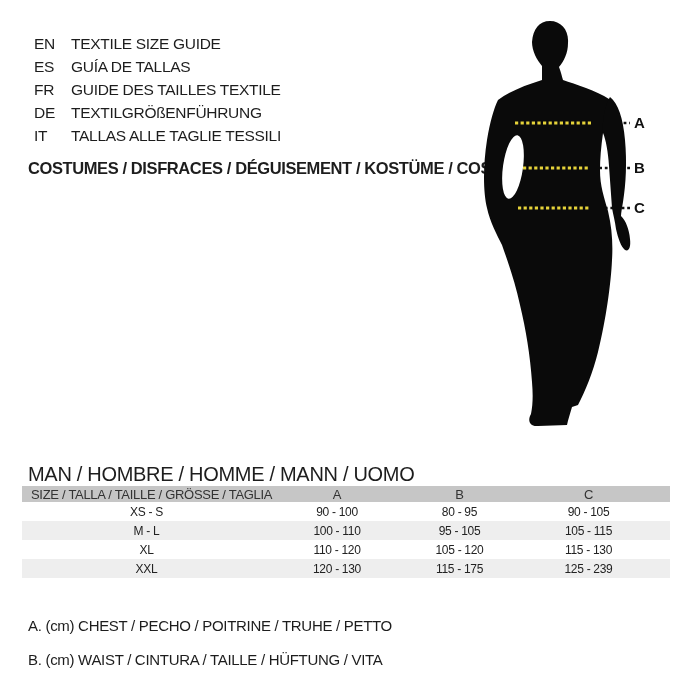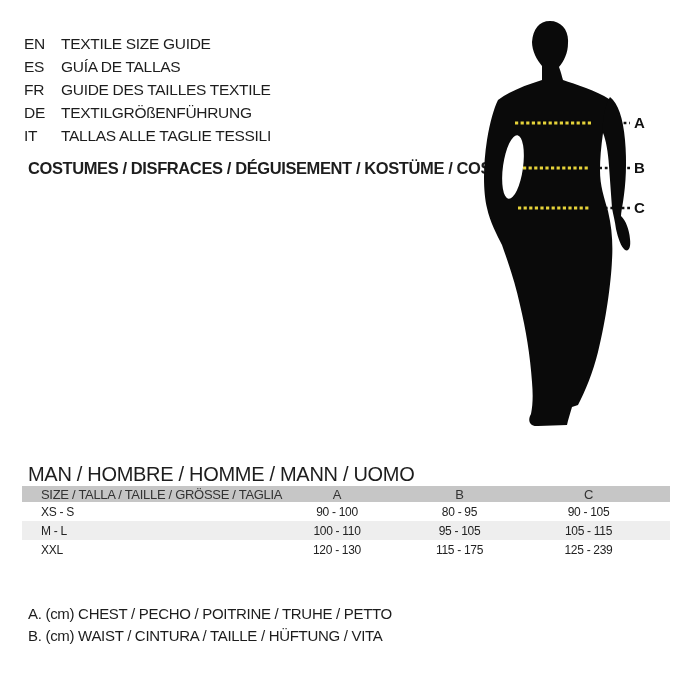--- a/index.html
+++ b/index.html
@@ -6,21 +6,21 @@
   body{background:#ffffff;}
   .canvas{
     position:relative;
     width:700px;height:700px;
     background:#ffffff;
     font-family:"Liberation Sans", sans-serif;
     color:#1d1d1d;
     overflow:hidden;
   }
   
-  .lang-block{position:absolute;left:24px;top:32px;}
+  .lang-block{position:absolute;left:34px;top:32px;}
   .lang-row{height:23px;line-height:23px;font-size:15.5px;letter-spacing:-0.3px;white-space:nowrap;}
   .lang-code{display:inline-block;width:37px;}
   
   .category{
     position:absolute;left:28px;top:159px;
     font-size:16.5px;font-weight:bold;letter-spacing:-0.4px;white-space:nowrap;
   }
   
   .figure-svg{position:absolute;left:460px;top:0px;width:240px;height:460px;}
   .marker-letter{font-family:"Liberation Sans",sans-serif;font-size:15px;font-weight:bold;fill:#111111;}
@@ -34,26 +34,26 @@
     position:absolute;left:22px;top:486px;width:648px;
     border-collapse:collapse;table-layout:fixed;
   }
   .size-table th{
     background:#c6c6c6;font-weight:normal;font-size:13px;color:#333333;
     height:16px;padding:0;letter-spacing:-0.3px;white-space:nowrap;
   }
   .size-table td{
     font-size:12px;height:19px;padding:0;letter-spacing:-0.3px;color:#222222;white-space:nowrap;
   }
-  .size-table .col-size{text-align:left;padding-left:19px;}
+  .size-table .col-size{text-align:center;padding-left:9px;}
   .size-table .col-val{text-align:center;}
   .size-table tbody tr:nth-child(even) td{background:#eeeeee;}
   
   .legend-block{position:absolute;left:28px;top:603px;}
-  .legend-row{height:22px;line-height:22px;font-size:15px;letter-spacing:-0.3px;white-space:nowrap;}
+  .legend-row{height:22px;line-height:22px;font-size:15px;letter-spacing:-0.3px;white-space:nowrap;margin-top:12px;}
 </style>
 </head>
 <body>
 
 <div class="canvas">
 
   <div class="lang-block">
     <div class="lang-row">
       <span class="lang-code">EN</span><span>TEXTILE SIZE GUIDE</span>
     </div>
@@ -160,20 +160,26 @@
         <td class="col-val">80 - 95</td>
         <td class="col-val">90 - 105</td>
       </tr>
       <tr>
         <td class="col-size">M - L</td>
         <td class="col-val">100 - 110</td>
         <td class="col-val">95 - 105</td>
         <td class="col-val">105 - 115</td>
       </tr>
       <tr>
+        <td class="col-size">XL</td>
+        <td class="col-val">110 - 120</td>
+        <td class="col-val">105 - 120</td>
+        <td class="col-val">115 - 130</td>
+      </tr>
+      <tr>
         <td class="col-size">XXL</td>
         <td class="col-val">120 - 130</td>
         <td class="col-val">115 - 175</td>
         <td class="col-val">125 - 239</td>
       </tr>
     </tbody>
   </table>
 
   <div class="legend-block">
     <div class="legend-row">A. (cm) CHEST / PECHO / POITRINE / TRUHE / PETTO</div>

